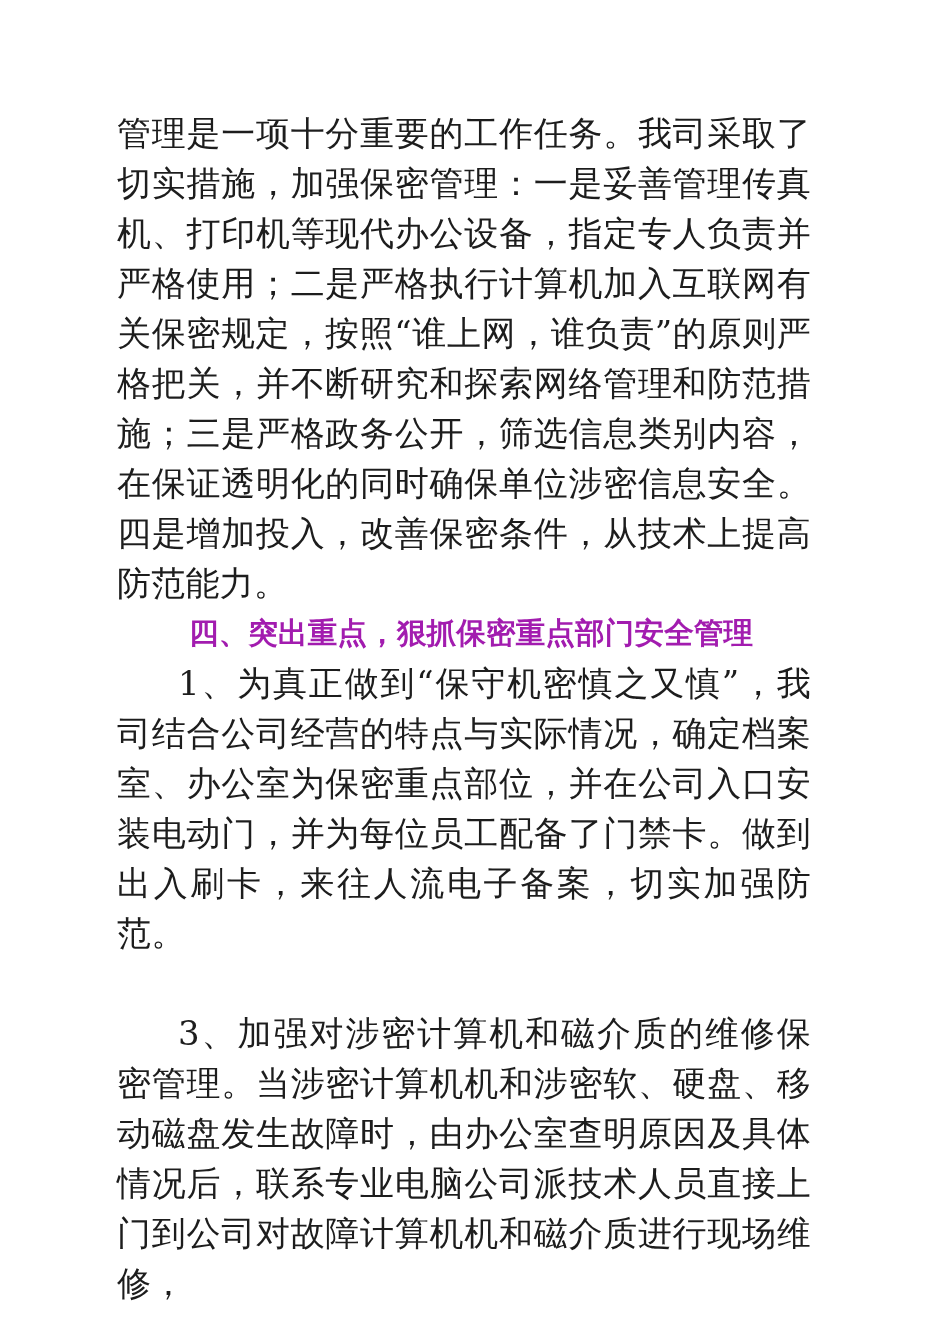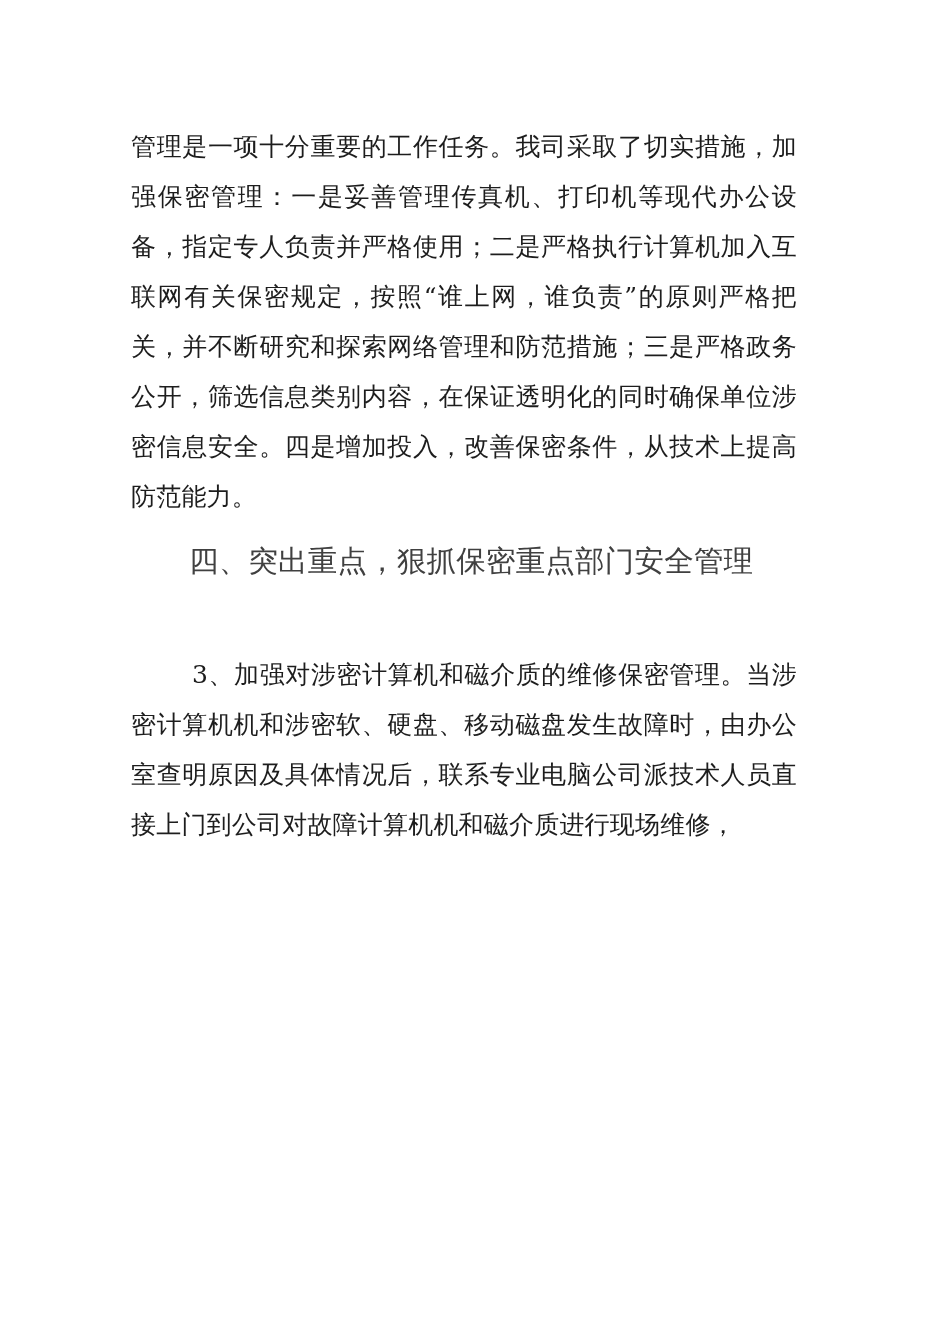--- a/index.html
+++ b/index.html
@@ -25,46 +25,46 @@
   }
 
   #text-column {
     position: absolute;
     left: 117px;
     top: 108px;
     width: 694px;
   }
 
   .para {
-    margin: 14px;
+    margin: 0;
     padding: 0;
     font-family: "DejaVu Serif", serif;
-    font-size: 25px;
+    font-size: 34px;
     line-height: 50px;
     color: #1d1d1d;
     text-align: justify;
     text-justify: inter-character;
     text-align-last: left;
     letter-spacing: 0.2px;
     font-weight: 400;
     -webkit-font-smoothing: antialiased;
   }
 
   .para.indent {
     text-indent: 61px;
   }
 
   .heading {
     margin: 0;
     padding: 0;
     font-family: "DejaVu Sans", sans-serif;
     font-size: 29.5px;
     line-height: 50px;
-    color: #404040;
-    font-weight: 400;
+    color: #a21caf;
+    font-weight: 700;
     text-indent: 72px;
     text-align: left;
     letter-spacing: 0.2px;
   }
 
   .spacer-line {
     height: 50px;
     line-height: 50px;
     font-size: 30.5px;
   }
@@ -72,20 +72,21 @@
 </head>
 <body>
 
 <div id="page">
   <div id="text-column">
 
     <p class="para">管理是一项十分重要的工作任务。我司采取了切实措施，加强保密管理：一是妥善管理传真机、打印机等现代办公设备，指定专人负责并严格使用；二是严格执行计算机加入互联网有关保密规定，按照“谁上网，谁负责”的原则严格把关，并不断研究和探索网络管理和防范措施；三是严格政务公开，筛选信息类别内容，在保证透明化的同时确保单位涉密信息安全。四是增加投入，改善保密条件，从技术上提高防范能力。</p>
 
     <p class="heading">四、突出重点，狠抓保密重点部门安全管理</p>
 
+    <p class="para indent">1、为真正做到“保守机密慎之又慎”，我司结合公司经营的特点与实际情况，确定档案室、办公室为保密重点部位，并在公司入口安装电动门，并为每位员工配备了门禁卡。做到出入刷卡，来往人流电子备案，切实加强防范。</p>
 
     <div class="spacer-line">&nbsp;</div>
 
 
     <p class="para indent">3、加强对涉密计算机和磁介质的维修保密管理。当涉密计算机机和涉密软、硬盘、移动磁盘发生故障时，由办公室查明原因及具体情况后，联系专业电脑公司派技术人员直接上门到公司对故障计算机机和磁介质进行现场维修，</p>
 
   </div>
 </div>
 
 </body></html>

